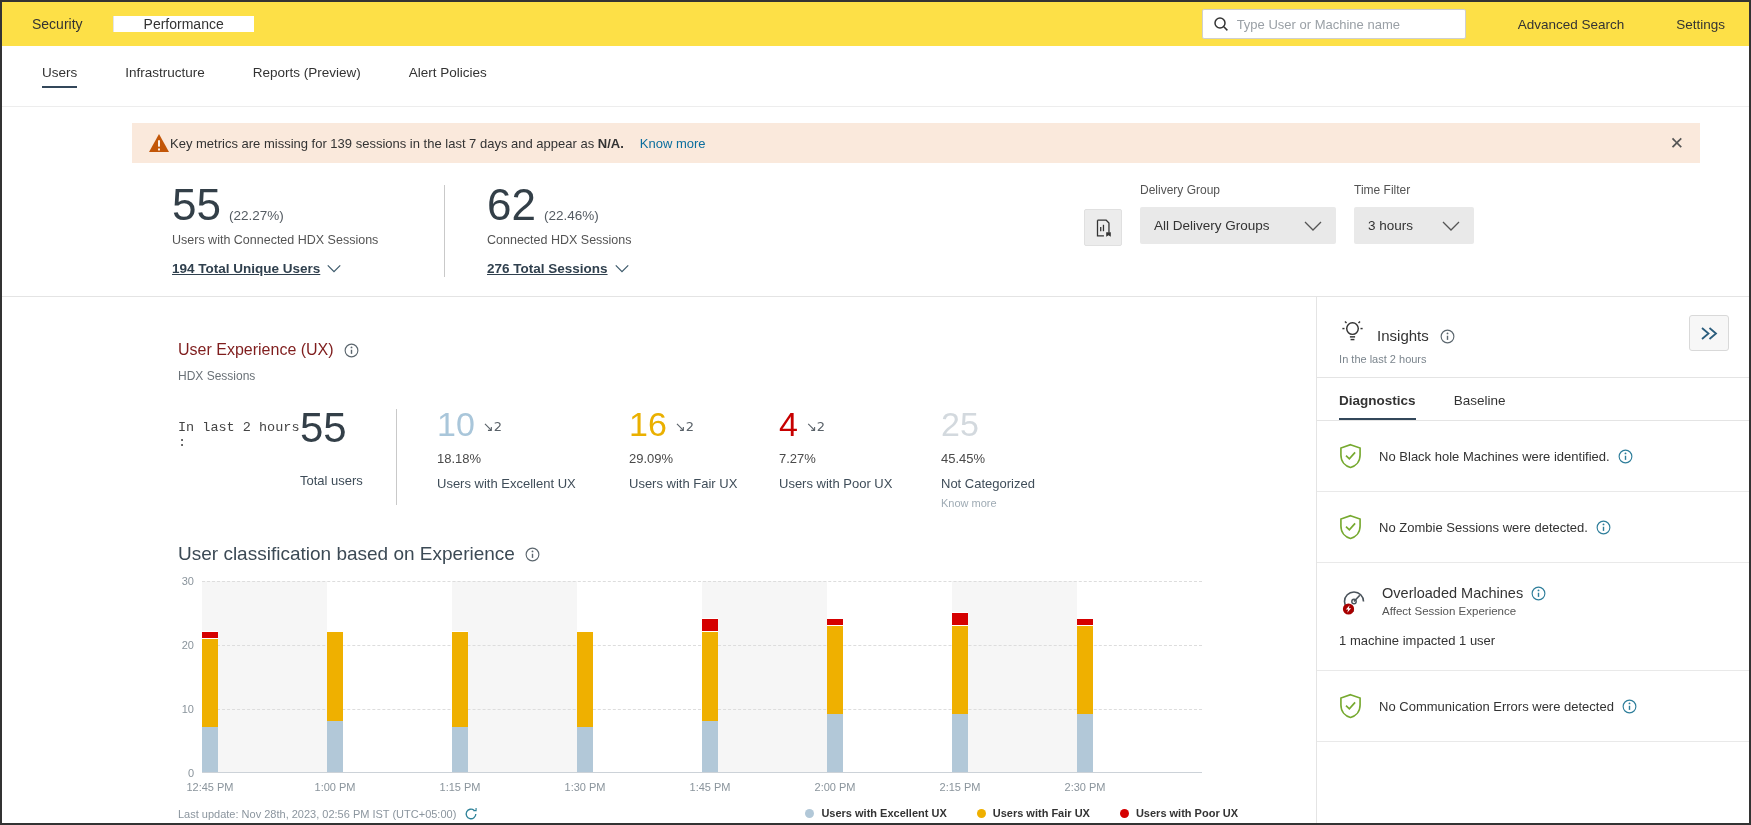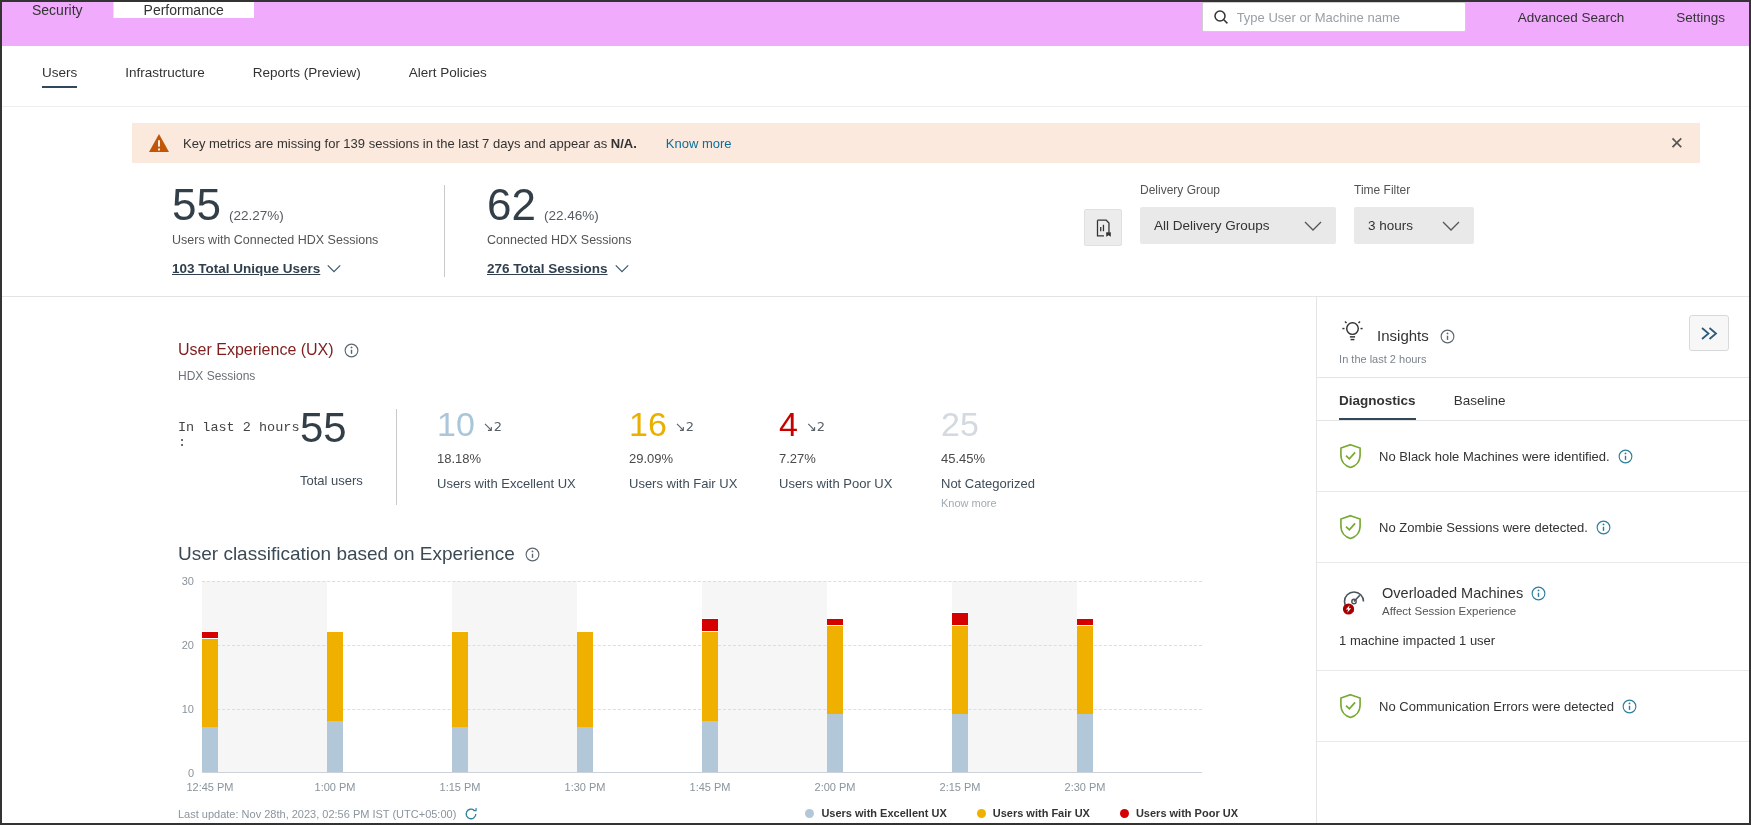--- a/index.html
+++ b/index.html
@@ -4,34 +4,34 @@
 <style>
   * { box-sizing: border-box; margin: 0; padding: 0; }
   html,body { width:1751px; height:825px; }
   body {
     font-family: "Liberation Sans", sans-serif;
     background:#fff; color:#333;
     border:2px solid #333;
     position:relative; overflow:hidden;
   }
   
-  .topbar { height:44px; background:#f0abfc; display:flex; align-items:flex-start; }
+  .topbar { height:44px; background:#fde047; display:flex; align-items:center; }
   .toptab { padding:0 30px; display:flex; align-items:center; font-size:14px; color:#333; border-right:1px solid #e4e4e4; cursor:pointer; }
   .toptab.active { background:#fff; border-right:none; }
   .topbar-right { margin-left:auto; display:flex; align-items:center; gap:52px; padding-right:24px; }
   .searchbox { width:264px; height:30px; background:#fff; border:1px solid #cfcfcf; border-radius:2px; display:flex; align-items:center; padding:0 10px; gap:8px; }
   .searchbox input { border:none; outline:none; flex:1; font-size:13px; color:#333; font-family:inherit; background:transparent; }
   .searchbox input::placeholder { color:#9aa0a6; }
   .topbar-link { font-size:13.5px; color:#333; cursor:pointer; white-space:nowrap; }
   
   .subnav { height:61px; display:flex; align-items:center; padding-left:40px; gap:48px; border-bottom:1px solid #ededed; background:#fff; }
   .subnav-item { font-size:13.5px; color:#333; padding-bottom:6px; border-bottom:2px solid transparent; cursor:pointer; }
   .subnav-item.active { border-bottom-color:#33475a; }
   
-  .banner { margin:16px 49px 0 130px; height:40px; background:#fae9dc; display:flex; align-items:center; padding:0 16px; gap:13px; font-size:13px; color:#333; }
+  .banner { margin:16px 49px 0 130px; height:40px; background:#fae9dc; display:flex; align-items:center; padding:0 16px; font-size:13px; color:#333; }
   .banner b { font-weight:bold; }
   .banner-link { color:#0b6e9e; margin-left:16px; cursor:pointer; }
   .banner-close { margin-left:auto; font-size:17px; color:#555; cursor:pointer; line-height:1; }
   
   .statsrow { height:134px; padding:20px 49px 0 170px; display:flex; align-items:flex-start; border-bottom:1px solid #e4e4e4; }
   .summary-card { min-width:230px; }
   .card-top { display:flex; align-items:baseline; gap:8px; }
   .card-value { font-size:44px; color:#333f48; line-height:1; }
   .card-percent { font-size:13.5px; color:#545b62; }
   .card-label { font-size:12.5px; color:#545454; margin-top:6px; }
@@ -157,21 +157,21 @@
 
 <div class="statsrow">
   <div id="summary-cards" style="display:flex">
       <div class="summary-card">
      <div class="card-top">
        <span class="card-value">55</span>
        <span class="card-percent">(22.27%)</span>
      </div>
      <div class="card-label">Users with Connected HDX Sessions</div>
      <span class="card-link">
-       <span>103 Total Unique Users</span>
+       <span>194 Total Unique Users</span>
        <svg width="14" height="9" viewBox="0 0 18 10">
             <path d="M1 1 L9 9 L17 1" fill="none" stroke="#3d5a6b" stroke-width="1.6"></path>
           </svg>
      </span>
    </div>
       <div class="cards-divider"></div>
       <div class="summary-card">
      <div class="card-top">
        <span class="card-value">62</span>
        <span class="card-percent">(22.46%)</span>

